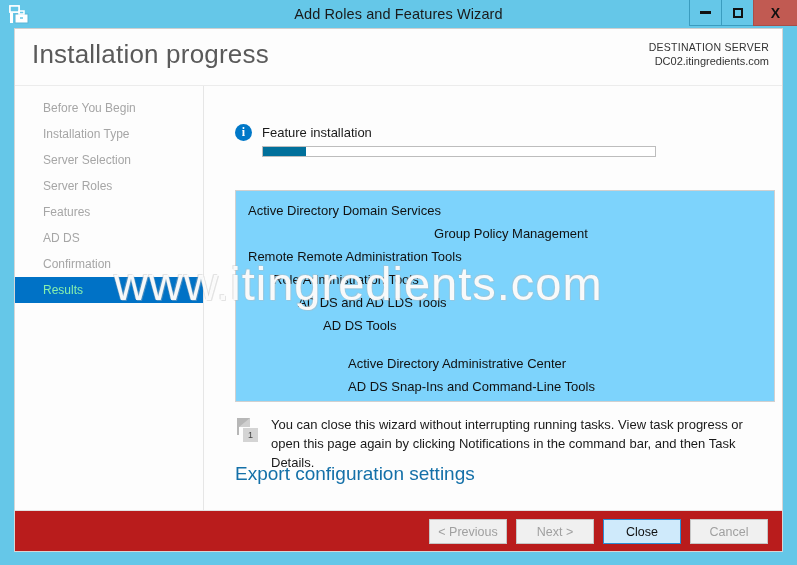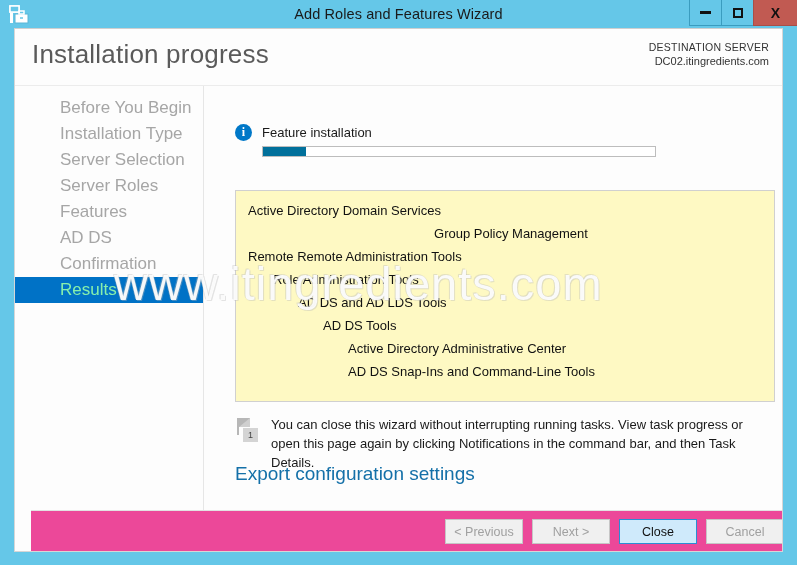--- a/index.html
+++ b/index.html
@@ -142,22 +142,22 @@
   .sidebar {
     position: absolute;
     left: 0;
     top: 0;
     width: 188px;
     padding-top: 9px;
   }
   .nav-item {
     height: 26px;
     line-height: 26px;
-    padding-left: 45px;
-    font-size: 17px;
+    padding-left: 28px;
+    font-size: 12px;
     color: #a6a6a6;
     white-space: nowrap;
   }
   .nav-item.active {
     background: #0072c6;
     color: #86efac;
   }
   .divider {
     position: absolute;
     left: 188px;
@@ -229,21 +229,21 @@
     color: #333;
   }
 
   .listbox {
     position: absolute;
     left: 17px;
     top: 104px;
     width: 540px;
     height: 212px;
     border: 1px solid #d0d0d0;
-    background: #fef9c3;
+    background: #7dd3fc;
     box-sizing: border-box;
     padding: 8px 0 8px 0;
     overflow: hidden;
   }
   .list-item {
     height: 23px;
     line-height: 23px;
     font-size: 13px;
     color: #111;
     white-space: nowrap;
@@ -291,24 +291,23 @@
     text-decoration: none;
   }
 
   
   .footer {
     position: absolute;
     left: 0;
     bottom: 0;
     width: 100%;
     height: 41px;
-    background: #ec4899;
+    background: #b91c1c;
     border-top: 1px solid #e2e2e2;
     box-sizing: border-box;
-    margin-left: 16px;
   }
   .footer-buttons {
     position: absolute;
     right: 14px;
     top: 8px;
     display: flex;
     gap: 9px;
   }
   .btn {
     width: 78px;
@@ -413,21 +412,21 @@
         </div>
 
 
         <div class="listbox" id="listbox">
             <div class="list-item" style="padding-left: 12px;">Active Directory Domain Services</div>
             <div class="list-item" style="padding-left: 12px; text-align: center;">Group Policy Management</div>
             <div class="list-item" style="padding-left: 12px;">Remote Remote Administration Tools</div>
             <div class="list-item" style="padding-left: 37px;">Role Administration Tools</div>
             <div class="list-item" style="padding-left: 62px;">AD DS and AD LDS Tools</div>
             <div class="list-item" style="padding-left: 87px;">AD DS Tools</div>
-            <div class="list-item" style="padding-left: 112px;">Active Directory Administrative Center</div>
+            <div class="list-item" style="padding-left: 112px; margin-top: 15px;">Active Directory Administrative Center</div>
             <div class="list-item" style="padding-left: 112px;">AD DS Snap-Ins and Command-Line Tools</div>
           </div>
 
         <div class="note-row">
           <span class="flag-icon">
             <svg width="26" height="28" viewBox="0 0 26 28" style="position:absolute;left:0;top:0;">
               <rect x="2" y="2" width="2" height="17" fill="#b7b7b7"></rect>
               <polygon points="4,2 15,2 15,11 4,11" fill="#cfcfcf"></polygon>
               <polygon points="4,2 15,2 4,11" fill="#b7b7b7"></polygon>
             </svg>

